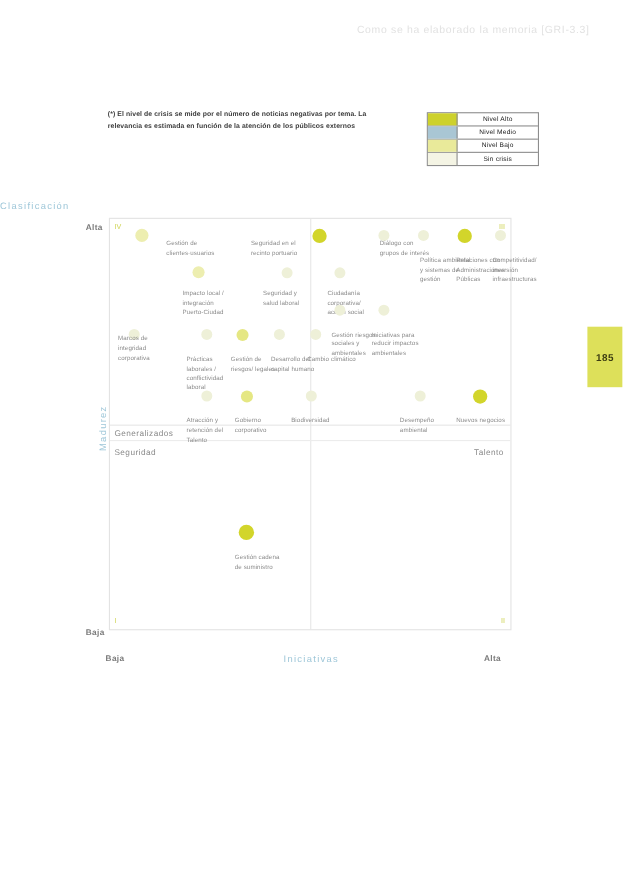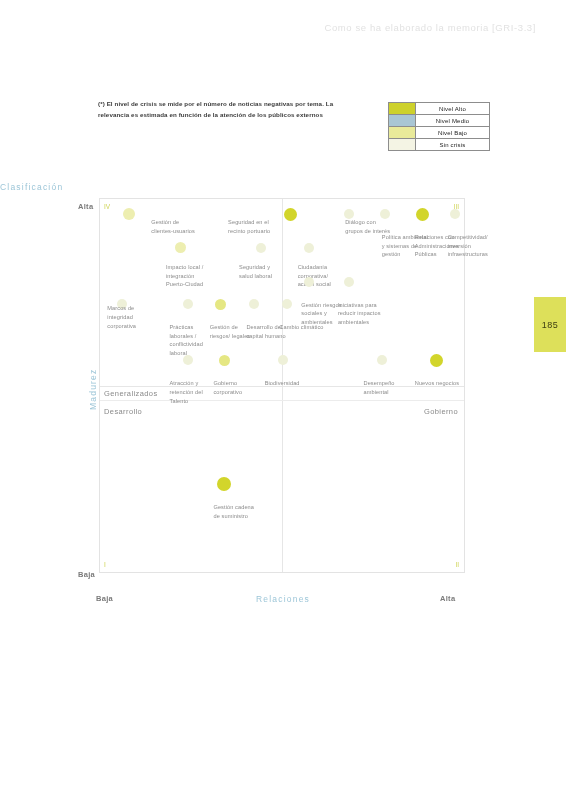--- a/index.html
+++ b/index.html
@@ -33,21 +33,21 @@
   .legend-row:last-child{border-bottom:none;}
   .legend-swatch{width:26px;border-right:1px solid #8d8d8d;}
   .legend-label{
     flex:1;font-size:6px;color:#222;display:flex;align-items:center;
     justify-content:center;letter-spacing:.2px;
   }
 
   
   .page-tab{
     position:absolute;right:0;top:297px;width:32px;height:55px;
-    background:#dde05a;color:#3d3d12;font-size:9px;font-weight:normal;
+    background:#dde05a;color:#3d3d12;font-size:9px;font-weight:bold;
     display:flex;align-items:center;justify-content:center;letter-spacing:.5px;
   }
 
   
   .chart-title{
     position:absolute;left:0;right:0;top:182px;
     font-size:8.5px;color:#9dc6d8;letter-spacing:1.2px;
   }
   .plot{
     position:absolute;left:99px;top:198px;width:366px;height:375px;
@@ -108,22 +108,22 @@
     <div class="vline"></div>
     <div class="hline"></div>
     <div class="sub-hline"></div>
 
     <div class="quad-num" style="left:4px;top:4px">IV</div>
     <div class="quad-num" style="right:5px;top:4px">III</div>
     <div class="quad-num" style="left:4px;bottom:4px">I</div>
     <div class="quad-num" style="right:5px;bottom:4px">II</div>
 
     <div class="quad-word" style="left:4px;top:190px">Generalizados</div>
-    <div class="quad-word" style="left:4px;top:208px">Desarrollo</div>
-    <div class="quad-word" style="right:6px;top:208px">Gobierno</div>
+    <div class="quad-word" style="left:4px;top:208px">Seguridad</div>
+    <div class="quad-word" style="right:6px;top:208px">Talento</div>
   <div class="bubble" title="Gestión de clientes-usuarios" style="width: 12px; height: 12px; left: 23.28px; top: 9px; background: rgb(237, 238, 176);"></div>
       <div class="node-lbl" style="left: 51.24px; top: 19px; width: 46px;">Gestión de clientes-usuarios</div>
       <div class="bubble" title="Seguridad en el recinto portuario" style="width: 13px; height: 13px; left: 183.82px; top: 8.5px; background: rgb(210, 213, 43);"></div>
       <div class="node-lbl" style="left: 128.1px; top: 19px; width: 46px;">Seguridad en el recinto portuario</div>
       <div class="bubble" title="Diálogo con grupos de interés" style="width: 10px; height: 10px; left: 243.88px; top: 10px; background: rgb(238, 240, 216);"></div>
       <div class="node-lbl" style="left: 245.22px; top: 19px; width: 46px;">Diálogo con grupos de interés</div>
       <div class="bubble" title="Política ambiental y sistemas de gestión" style="width: 10px; height: 10px; left: 280.48px; top: 10px; background: rgb(238, 240, 216);"></div>
       <div class="node-lbl" style="left: 281.82px; top: 34px; width: 46px;">Política ambiental y sistemas de gestión</div>
       <div class="bubble" title="Relaciones con Administraciones Públicas" style="width: 13px; height: 13px; left: 315.58px; top: 8.5px; background: rgb(210, 213, 43);"></div>
       <div class="node-lbl" style="left: 314.76px; top: 34px; width: 46px;">Relaciones con Administraciones Públicas</div>
@@ -162,15 +162,15 @@
       <div class="bubble" title="Gestión cadena de suministro" style="width: 14px; height: 14px; left: 117.44px; top: 278px; background: rgb(210, 213, 43);"></div>
       <div class="node-lbl" style="left: 113.46px; top: 304px; width: 46px;">Gestión cadena de suministro</div>
     </div>
 
   <div class="axis-lbl" style="left:78px;top:202px">Alta</div>
   <div class="axis-lbl" style="left:78px;top:570px">Baja</div>
   <div class="axis-name y-name" style="left:88px;top:410px">Madurez</div>
 
   <div class="axis-lbl" style="left:96px;top:594px">Baja</div>
   <div class="axis-lbl" style="left:440px;top:594px">Alta</div>
-  <div class="axis-name" style="left:0;right:0;top:594px;text-align:center">Relaciones</div>
+  <div class="axis-name" style="left:0;right:0;top:594px;text-align:center">Iniciativas</div>
 
 </div>
 
 </body></html>

